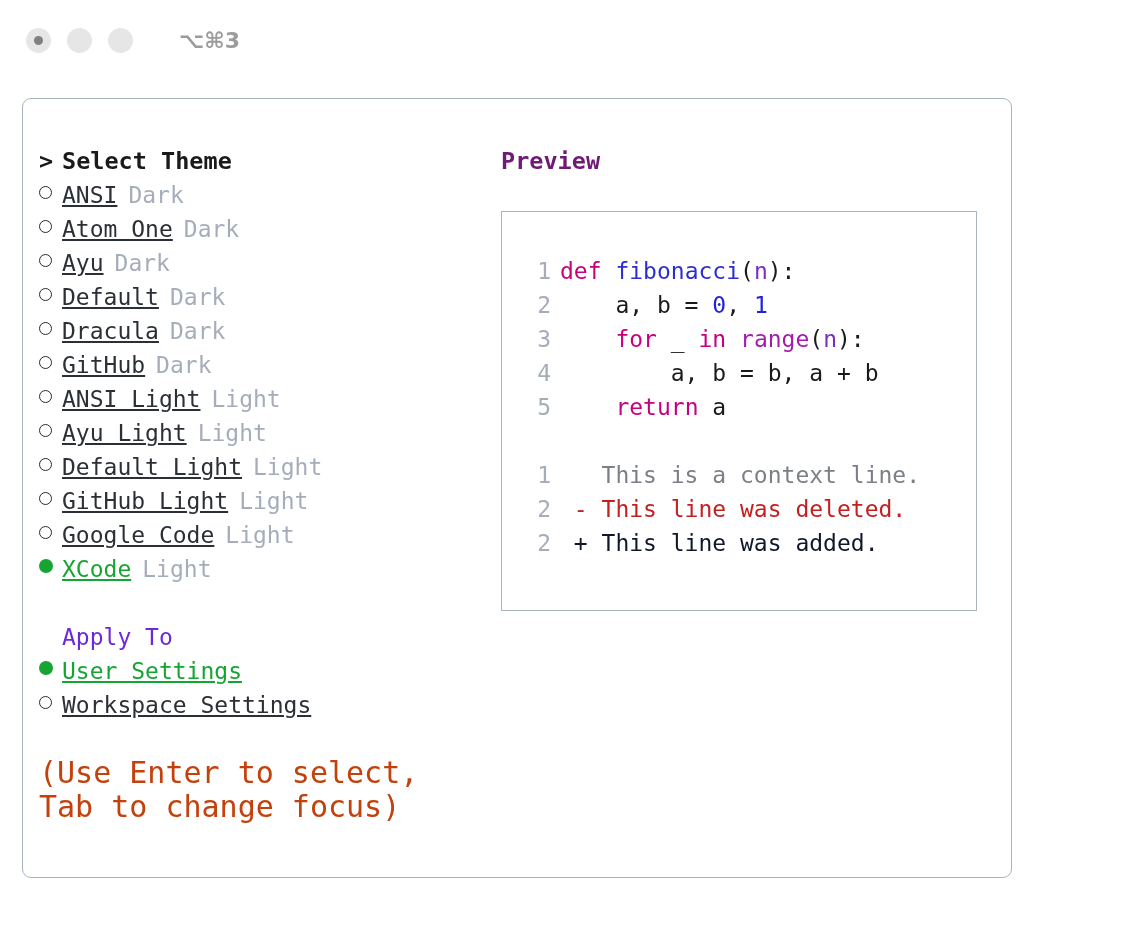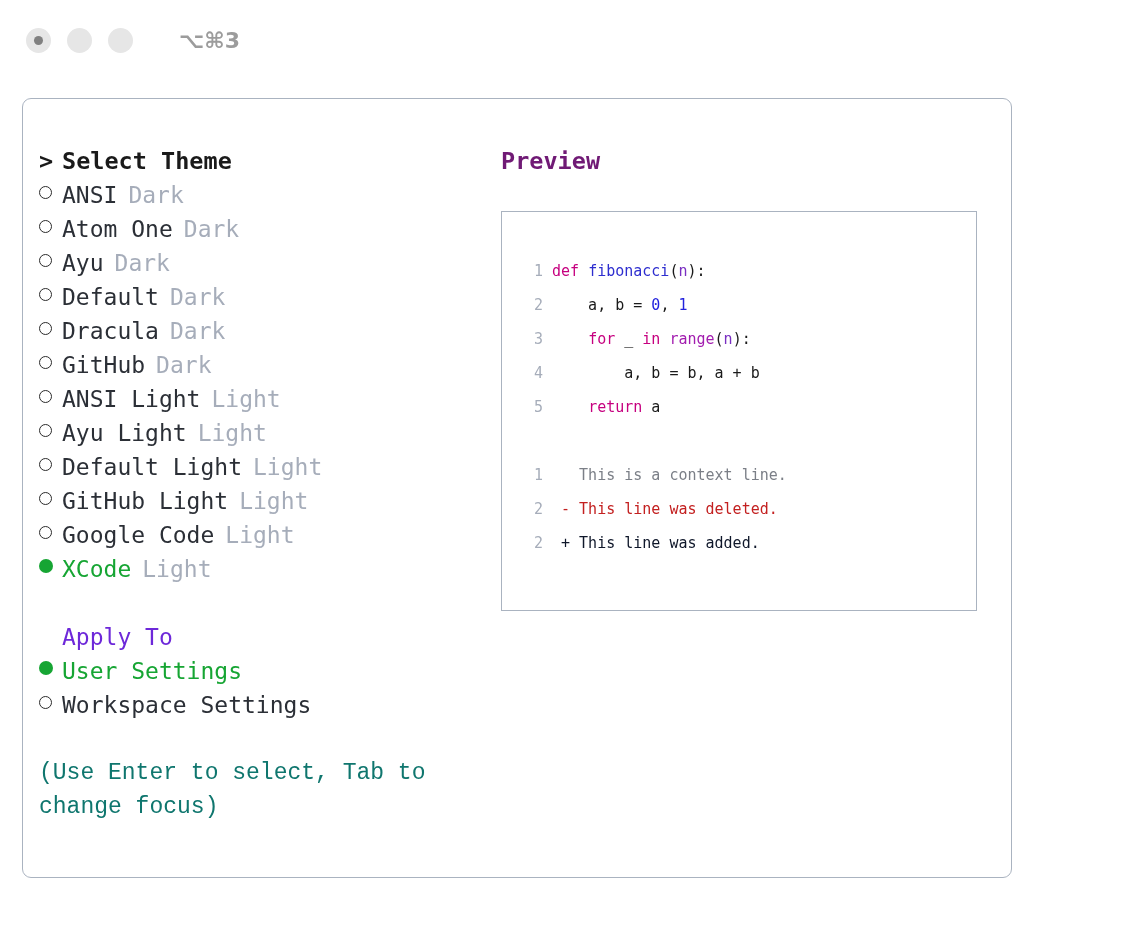--- a/index.html
+++ b/index.html
@@ -119,33 +119,32 @@
     top: -4px;
   }
   .bullet-on {
     display: inline-block;
     width: 14px; height: 14px;
     background: #16a533;
     border-radius: 50%;
     position: relative;
     top: -4px;
   }
-  .label { color: #2b2f36; }
+  .label { color: #2b2f36; text-decoration: underline; }
   .label.sel { color: #16a533; }
   .tag {
     color: #a6adba;
     margin-left: 11px;
   }
   .spacer { height: 34px; }
   .hint {
-    font-size: 23px;
+    font-size: 30px;
     line-height: 34px;
-    color: #0f766e;
+    color: #c2410c;
     width: 430px;
-    font-family: Liberation Mono, monospace;
   }
   .subhead {
     color: #6d28d9;
   }
 
   
   .right {
     position: absolute;
     left: 478px;
     top: 45px;
@@ -161,24 +160,24 @@
     margin-top: 33px;
     width: 476px;
     height: 400px;
     border: 1.6px solid #aab3c0;
     box-sizing: border-box;
     background: #ffffff;
     position: relative;
   }
   .code {
     position: absolute;
-    left: 8px;
+    left: 16px;
     top: 42px;
     width: 100%;
-    font-size: 15px;
+    font-size: 23px;
     line-height: 34px;
   }
   .cline {
     display: block;
     height: 34px;
     white-space: pre;
   }
   .ln {
     display: inline-block;
     width: 42px;

